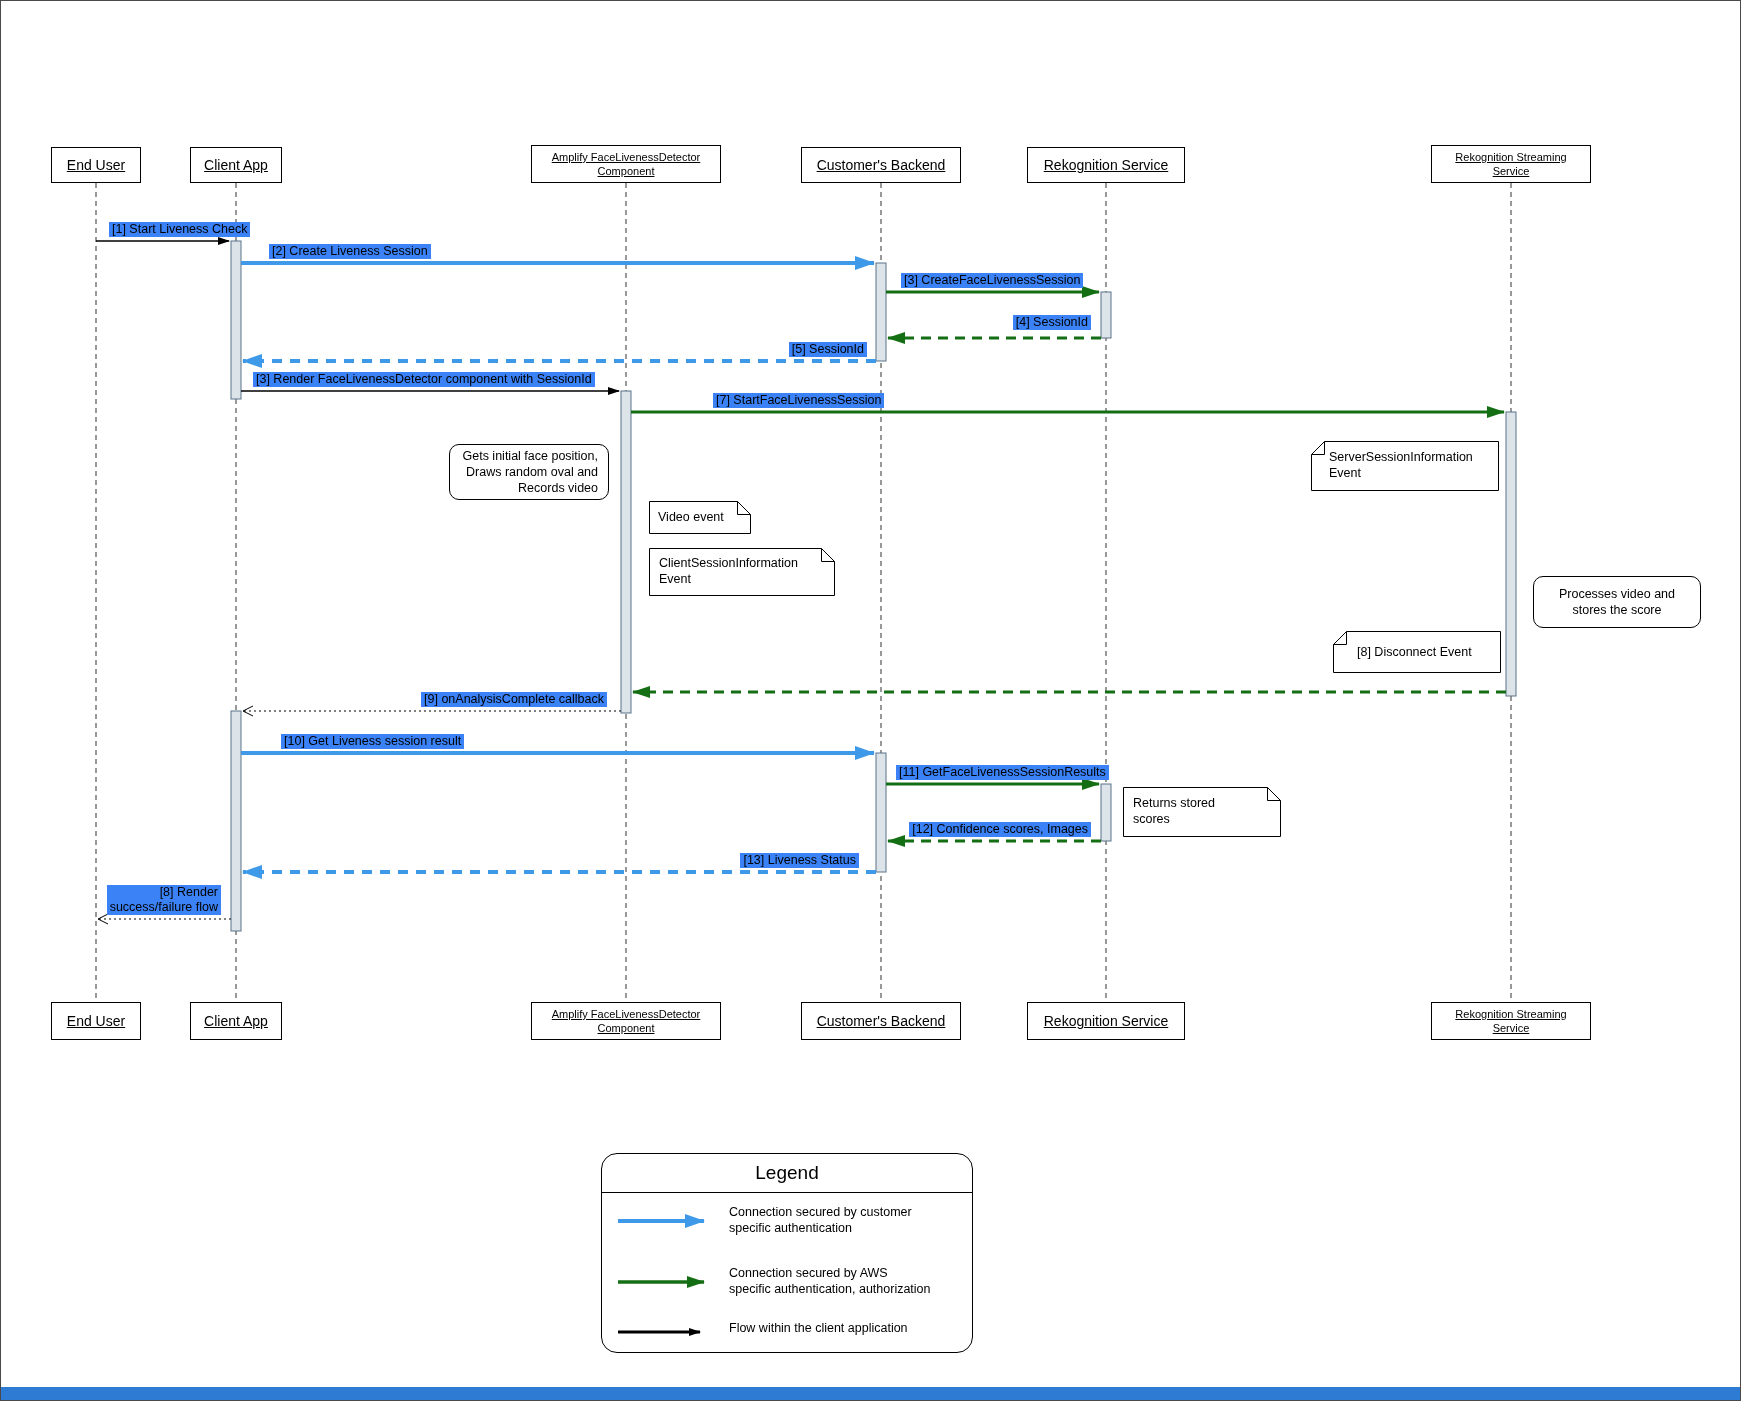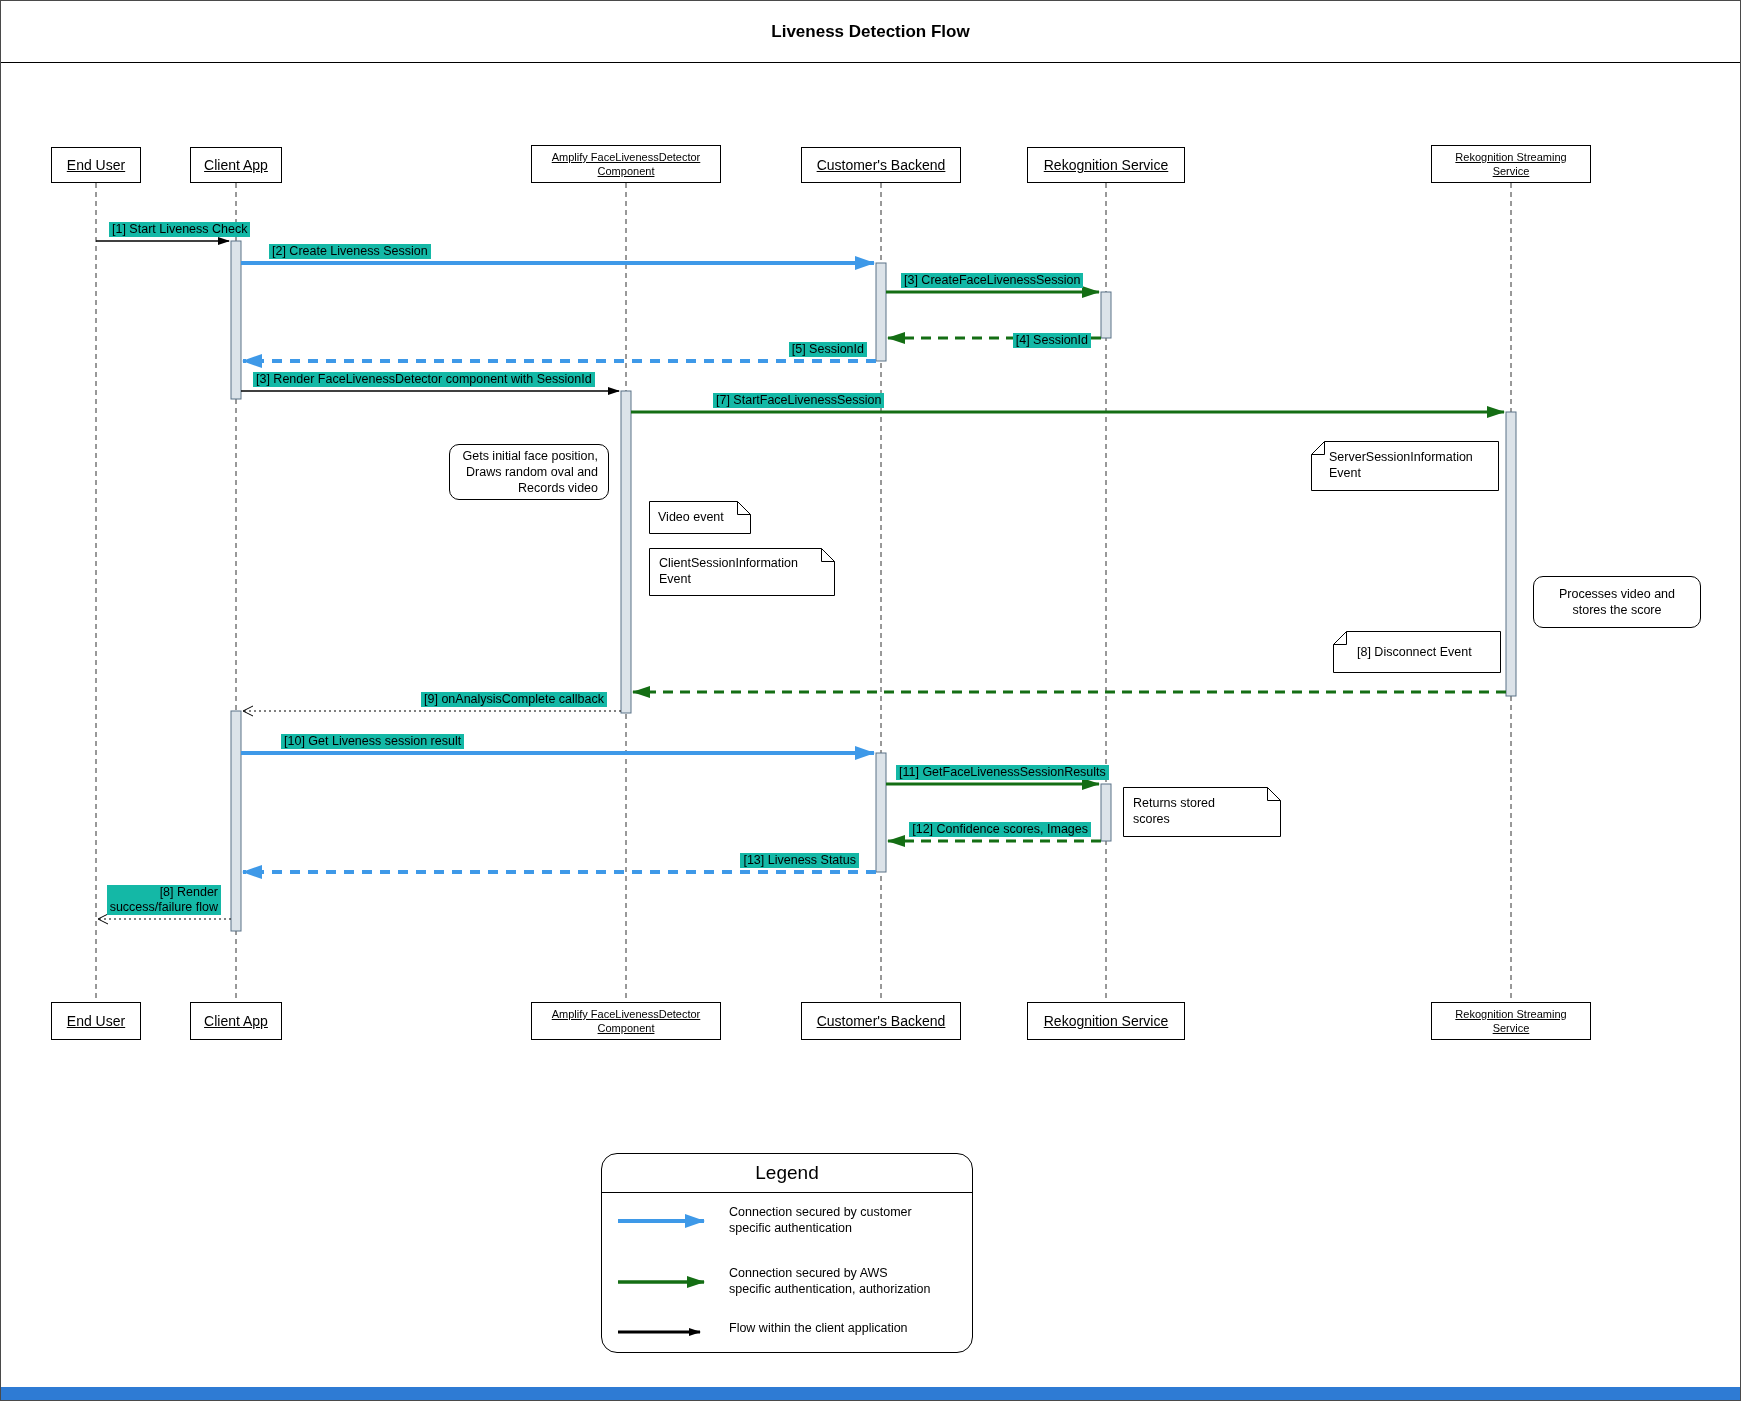--- a/index.html
+++ b/index.html
@@ -3,42 +3,39 @@
 <meta charset="utf-8">
 <style>
   html,body{margin:0;padding:0;background:#fff;}
   .canvas{position:relative;width:1741px;height:1401px;background:#fff;border:1px solid #4a4a4a;box-sizing:border-box;font-family:"Liberation Sans",sans-serif;color:#000;overflow:hidden;}
   .titlebar{position:absolute;left:0;top:0;width:100%;height:62px;border-bottom:1px solid #000;display:flex;align-items:center;justify-content:center;box-sizing:border-box;}
   .titlebar span{font-size:17px;font-weight:bold;}
   svg.layer{position:absolute;left:0;top:0;}
   .lifeline{stroke:#333;stroke-width:1;stroke-dasharray:5 4;}
   .actor{position:absolute;border:1px solid #000;background:#fff;display:flex;align-items:center;justify-content:center;text-align:center;box-sizing:border-box;}
   .actor span{font-size:14px;text-decoration:underline;white-space:pre-line;line-height:14px;}
-  .msg{position:absolute;font-size:12.5px;line-height:15px;background:#14b8a6;padding:0 3px;white-space:nowrap;}
+  .msg{position:absolute;font-size:12.5px;line-height:15px;background:#3b82f6;padding:0 3px;white-space:nowrap;}
   .msg.multiline{white-space:pre-line;text-align:right;}
   .rnote{position:absolute;border:1px solid #000;border-radius:10px;background:#fff;box-sizing:border-box;font-size:12.5px;line-height:16px;white-space:pre-line;display:flex;align-items:center;}
   .rnote.right{justify-content:flex-end;text-align:right;padding:6px 10px;}
   .rnote.center{justify-content:center;text-align:center;padding:6px 6px;}
   .pnote{position:absolute;box-sizing:border-box;}
   .pnote svg{position:absolute;left:0;top:0;}
   .pnote .txt{position:absolute;font-size:12.5px;line-height:16px;white-space:pre-line;}
   .legend{position:absolute;border:1px solid #000;background:#fff;box-sizing:border-box;}
   .legend .ltitle{position:absolute;left:0;top:0;width:100%;height:39px;border-bottom:1px solid #000;display:flex;align-items:center;justify-content:center;font-size:19px;box-sizing:border-box;}
   .legend .litem{position:absolute;font-size:12.5px;line-height:16px;white-space:pre-line;}
   .legend svg{position:absolute;}
   .bottombar{position:absolute;left:0;bottom:0;width:100%;height:13px;}
 </style>
 </head>
 <body>
 
 <div class="canvas">
 
-  <div class="titlebar">
-    <span>Liveness Detection Flow</span>
-  </div>
 
   <svg class="layer" width="1741" height="1401">
     <defs>
       <marker id="arrow-blue" markerUnits="userSpaceOnUse" markerWidth="22" markerHeight="16" refX="20" refY="8" orient="auto">
         <path d="M1,1 L21,8 L1,15 Z" fill="#3e99e8"></path>
       </marker>
       <marker id="arrow-green" markerUnits="userSpaceOnUse" markerWidth="20" markerHeight="14" refX="18" refY="7" orient="auto">
         <path d="M1,1 L19,7 L1,13 Z" fill="#146e14"></path>
       </marker>
       <marker id="arrow-black" markerUnits="userSpaceOnUse" markerWidth="14" markerHeight="10" refX="12" refY="5" orient="auto">
@@ -119,21 +116,21 @@
       <span>Rekognition Service</span>
     </div>
   <div class="actor" style="left:1430px;top:1001px;width:160px;height:38px;">
       <span style="font-size:11px;">Rekognition Streaming
 Service</span>
     </div>
 
   <div class="msg" style="left:108px;top:221px;">[1] Start Liveness Check</div>
   <div class="msg" style="left:268px;top:243px;">[2] Create Liveness Session</div>
   <div class="msg" style="left:900px;top:272px;">[3] CreateFaceLivenessSession</div>
-  <div class="msg" style="right:649px;top:332px;">[4] SessionId</div>
+  <div class="msg" style="right:649px;top:314px;">[4] SessionId</div>
   <div class="msg" style="right:873px;top:341px;">[5] SessionId</div>
   <div class="msg" style="left:252px;top:371px;">[3] Render FaceLivenessDetector component with SessionId</div>
   <div class="msg" style="left:712px;top:392px;">[7] StartFaceLivenessSession</div>
   <div class="msg" style="right:1133px;top:691px;">[9] onAnalysisComplete callback</div>
   <div class="msg" style="left:280px;top:733px;">[10] Get Liveness session result</div>
   <div class="msg" style="left:895px;top:764px;">[11] GetFaceLivenessSessionResults</div>
   <div class="msg" style="right:649px;top:821px;">[12] Confidence scores, Images</div>
   <div class="msg" style="right:881px;top:852px;">[13] Liveness Status</div>
   <div class="msg multiline" style="right:1519px;top:884px;">[8] Render
 success/failure flow</div>

